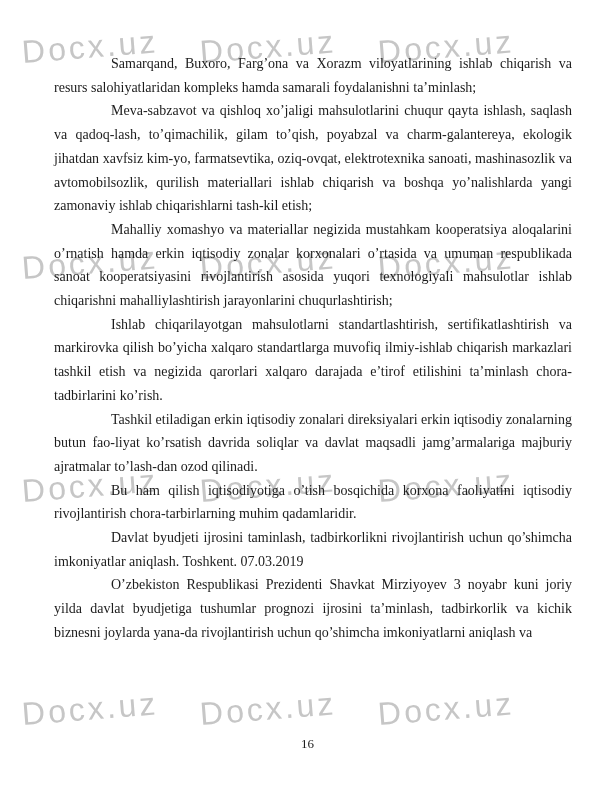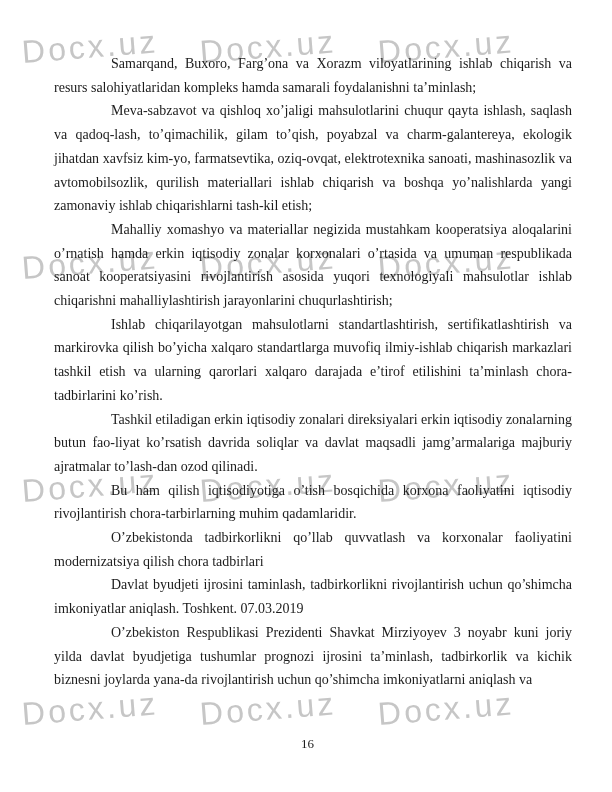--- a/index.html
+++ b/index.html
@@ -74,21 +74,20 @@
       <span class="wm" style="top: 475px; left: 200px; color: rgb(198, 198, 198);">Docx.uz</span>
       <span class="wm" style="top: 475px; left: 378px; color: rgb(198, 198, 198);">Docx.uz</span>
       <span class="wm" style="top: 698px; left: 22px; color: rgb(198, 198, 198);">Docx.uz</span>
       <span class="wm" style="top: 698px; left: 200px; color: rgb(198, 198, 198);">Docx.uz</span>
       <span class="wm" style="top: 698px; left: 378px; color: rgb(198, 198, 198);">Docx.uz</span>
     </div>
   <div class="doc-text">
       <p>Samarqand, Buxoro, Farg’ona va Xorazm viloyatlarining ishlab chiqarish va resurs salohiyatlaridan kompleks hamda samarali foydalanishni ta’minlash;</p>
       <p>Meva-sabzavot va qishloq xo’jaligi mahsulotlarini chuqur qayta ishlash, saqlash va qadoq-lash, to’qimachilik, gilam to’qish, poyabzal va charm-galantereya, ekologik jihatdan xavfsiz kim-yo, farmatsevtika, oziq-ovqat, elektrotexnika sanoati, mashinasozlik va avtomobilsozlik, qurilish materiallari ishlab chiqarish va boshqa yo’nalishlarda yangi zamonaviy ishlab chiqarishlarni tash-kil etish;</p>
       <p>Mahalliy xomashyo va materiallar negizida mustahkam kooperatsiya aloqalarini o’rnatish hamda erkin iqtisodiy zonalar korxonalari o’rtasida va umuman respublikada sanoat kooperatsiyasini rivojlantirish asosida yuqori texnologiyali mahsulotlar ishlab chiqarishni mahalliylashtirish jarayonlarini chuqurlashtirish;</p>
-      <p>Ishlab chiqarilayotgan mahsulotlarni standartlashtirish, sertifikatlashtirish va markirovka qilish bo’yicha xalqaro standartlarga muvofiq ilmiy-ishlab chiqarish markazlari tashkil etish va ularning qarorlari xalqaro darajada e’tirof etilishini ta’minlash chora-tadbirlarini ko’rish.</p>
+      <p>Ishlab chiqarilayotgan mahsulotlarni standartlashtirish, sertifikatlashtirish va markirovka qilish bo’yicha xalqaro standartlarga muvofiq ilmiy-ishlab chiqarish markazlari tashkil etish va negizida qarorlari xalqaro darajada e’tirof etilishini ta’minlash chora-tadbirlarini ko’rish.</p>
       <p>Tashkil etiladigan erkin iqtisodiy zonalari direksiyalari erkin iqtisodiy zonalarning butun fao-liyat ko’rsatish davrida soliqlar va davlat maqsadli jamg’armalariga majburiy ajratmalar to’lash-dan ozod qilinadi.</p>
       <p>Bu ham qilish iqtisodiyotiga o’tish bosqichida korxona faoliyatini iqtisodiy rivojlantirish chora-tarbirlarning muhim qadamlaridir.</p>
-      <p>O’zbekistonda tadbirkorlikni qo’llab quvvatlash va korxonalar faoliyatini modernizatsiya qilish chora tadbirlari</p>
       <p>Davlat byudjeti ijrosini taminlash, tadbirkorlikni rivojlantirish uchun qo’shimcha imkoniyatlar aniqlash. Toshkent. 07.03.2019</p>
       <p>O’zbekiston Respublikasi Prezidenti Shavkat Mirziyoyev 3 noyabr kuni joriy yilda davlat byudjetiga tushumlar prognozi ijrosini ta’minlash, tadbirkorlik va kichik biznesni joylarda yana-da rivojlantirish uchun qo’shimcha imkoniyatlarni aniqlash va</p>
     </div>
   <div class="page-number">16</div>
 </div>
 
 </body></html>

